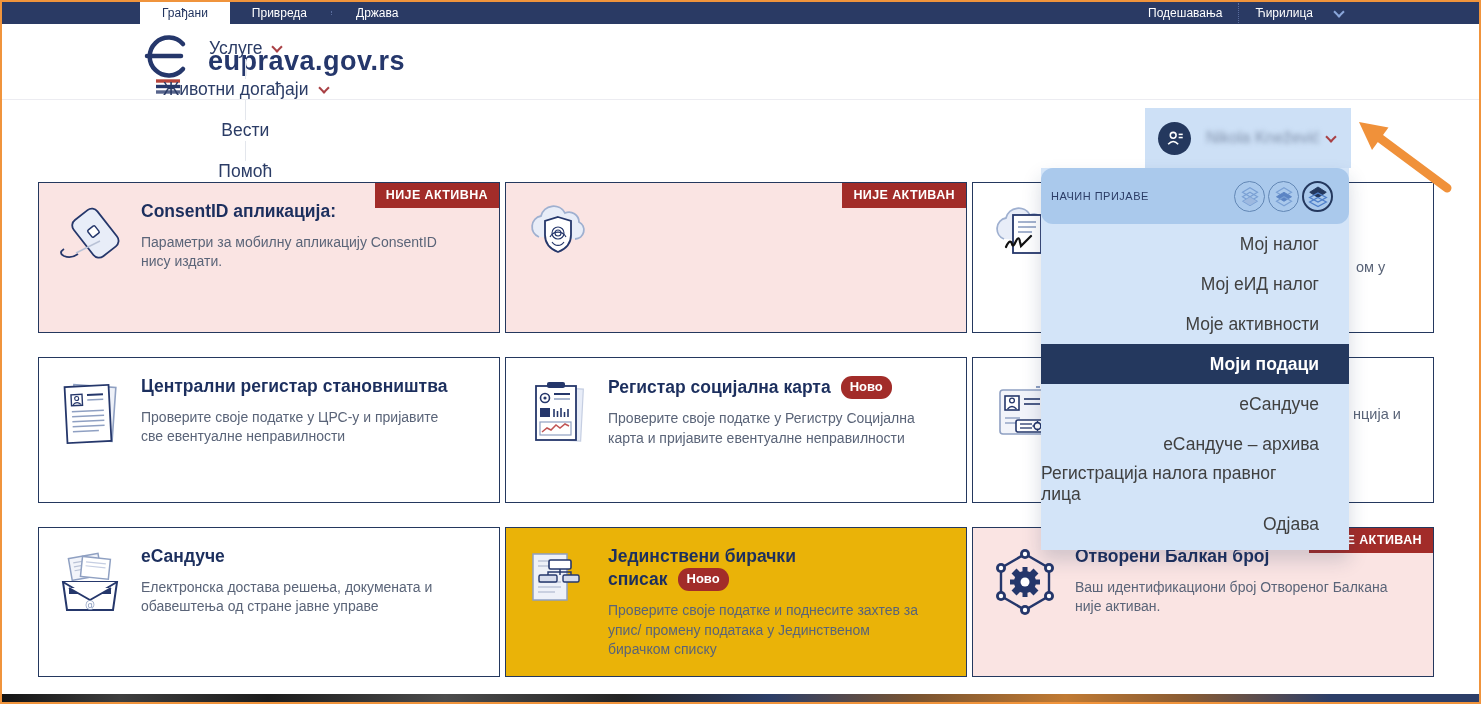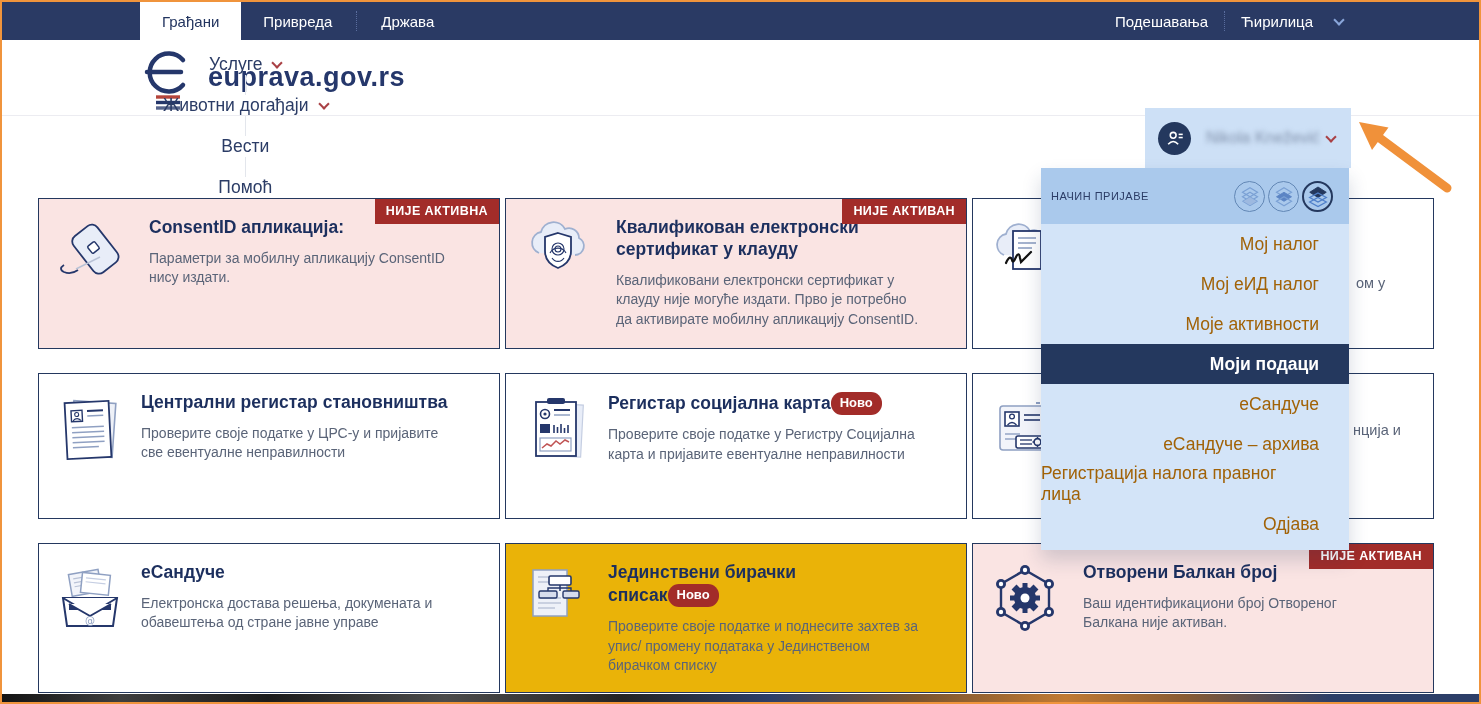--- a/index.html
+++ b/index.html
@@ -1,20 +1,20 @@
 <!DOCTYPE html>
 <html><head>
 <meta charset="utf-8">
 <style>
   * { box-sizing: border-box; }
   body { margin:0; background:#888; font-family:"Liberation Sans","DejaVu Sans",sans-serif; }
   .frame { width:1481px; height:704px; border:2px solid #f0943c; position:relative; background:#fff; overflow:hidden; }
 
   
-  .topbar { height:38px; background:#2a3a64; display:flex; align-items:stretch; color:#fff; font-size:15px; }
+  .topbar { height:22px; background:#2a3a64; display:flex; align-items:stretch; color:#fff; font-size:12px; }
   .tabs { display:flex; margin-left:138px; }
   .tab { display:flex; align-items:center; padding:0 22px; cursor:pointer; }
   .tab.active { background:#fff; color:#22345f; }
   .tb-sep { border-left:1px dotted #5a6d9e; margin:9px 2px; }
   .tb-right { margin-left:auto; display:flex; align-items:center; margin-right:130px; }
   .tb-link { padding:0 14px; cursor:pointer; }
   .chev { display:inline-block; width:8px; height:8px; border-right:2px solid #8aa6da; border-bottom:2px solid #8aa6da; transform:rotate(45deg); margin:-2px 6px 0 8px; }
 
   
   .logorow { height:76px; display:flex; align-items:center; border-bottom:1px solid #ececf1; background:#fff; }
@@ -29,45 +29,45 @@
   .chev-red { display:inline-block; width:8px; height:8px; border-right:2px solid #a94045; border-bottom:2px solid #a94045; transform:rotate(45deg); margin:-3px 0 0 11px; }
 
   
   .user-box { position:absolute; left:1143px; top:106px; width:206px; height:60px; background:#cde0f6; display:flex; align-items:center; padding-left:13px; z-index:4; cursor:pointer; }
   .avatar { width:33px; height:33px; border-radius:50%; background:#24385e; display:flex; align-items:center; justify-content:center; flex:0 0 33px; }
   .user-name { margin-left:15px; font-size:16px; color:#8292ac; filter:blur(2.5px); white-space:nowrap; }
   .user-box .chev-red { margin-left:auto; margin-right:16px; }
 
   
   .dropdown { position:absolute; left:1039px; top:166px; width:308px; background:#d3e4f8; padding-bottom:6px; z-index:5; box-shadow:0 10px 18px rgba(30,50,90,.18); }
-  .dd-header { height:56px; background:#aac9ec; display:flex; align-items:center; padding:0 16px 0 10px; }
+  .dd-header { height:56px; background:#aac9ec; display:flex; align-items:center; padding:0 16px 0 10px;border-radius:12px; }
   .dd-header-label { font-size:11px; letter-spacing:.5px; color:#2b3c66; }
   .dd-levels { margin-left:auto; display:flex; gap:3px; }
   .level { width:31px; height:31px; border-radius:50%; border:1px solid #6287b5; display:flex; align-items:center; justify-content:center; cursor:pointer; }
   .level.selected { border:2px solid #24385e; }
-  .dd-item { height:40px; display:flex; align-items:center; justify-content:flex-end; padding-right:30px; font-size:17.5px; color:#a16207; cursor:pointer; }
+  .dd-item { height:40px; display:flex; align-items:center; justify-content:flex-end; padding-right:30px; font-size:17.5px; color:#404040; cursor:pointer; }
   .dd-item.selected { background:#24385e; color:#fff; font-weight:bold; }
 
   
   .arrow { position:absolute; left:1345px; top:112px; z-index:6; pointer-events:none; }
 
   
   .cards { margin:22px 0 0 36px; display:grid; grid-template-columns:repeat(3,462px); grid-template-rows:151px 146px 150px; gap:24px 5px; }
   .card { border:1px solid #24385e; background:#fff; position:relative; display:flex; padding:12px 10px 0 12px; }
-  .card.pink { background:#fae4e3;gap:8px; }
+  .card.pink { background:#fae4e3; }
   .card.gray { background:#eab308; }
   .card-icon { width:80px; flex:0 0 80px; display:flex; justify-content:center; align-items:flex-start; margin-top:8px; }
   .card-body { padding:0 34px 16px 10px; position:static; }
   .card-title { margin:6px 0 10px; font-size:17.5px; color:#1c2f5e; font-weight:bold; line-height:1.25; }
   .card-desc { margin:0; font-size:14px; line-height:1.4; color:#5a6478; max-width:352px; }
   .card-desc:empty { display:none; }
   .card-title:empty, .card-title .t:empty { display:none; }
   .badge-top { position:absolute; top:0; right:0; background:#a22c29; color:#fff; font-size:12.5px; font-weight:bold; padding:5px 11px 6px; letter-spacing:.4px; white-space:nowrap; }
   .badge-top:empty { display:none; }
-  .badge-new { background:#a22c29; color:#fff; font-size:13px; font-weight:bold; padding:3px 9px 4px; border-radius:11px; display:inline-block; vertical-align:2px; }
+  .badge-new { background:#a22c29; color:#fff; font-size:13px; font-weight:bold; padding:3px 9px 4px; border-radius:11px; margin-left:10px; display:inline-block; vertical-align:2px; }
   .badge-new:empty { display:none; }
   .fragment { position:absolute; color:#5a6478; font-size:14.5px; }
   .fragment:empty { display:none; }
   .card.c3 .fragment { left:383px; top:76px; }
   .card.c6 .fragment { left:380px; top:48px; }
   .card.w2 .card-title { max-width:300px; }
   .card.w8 .card-title { max-width:205px; }
 
   
   .bottom-strip { position:absolute; left:0; right:0; bottom:0; height:8px;
@@ -220,24 +220,20 @@
           <path d="M14 34 a11 11 0 0 1 2 -21 a13 13 0 0 1 24 -3 a10 10 0 0 1 14 9 a9 9 0 0 1 -4 17" fill="#e8edf8" stroke="#9fb0d0" stroke-width="1.8"></path>
           <path d="M33 14 l13 4 v14 q0 12 -13 17 q-13 -5 -13 -17 V18 Z" fill="#fff" stroke="#25376b" stroke-width="1.8"></path>
           <g fill="none" stroke="#25376b" stroke-width="1.1">
             <circle cx="33" cy="30" r="3"></circle>
             <circle cx="33" cy="30" r="6"></circle>
             <path d="M25 34 a9 9 0 0 1 16 0"></path>
             <path d="M27 39 a7 7 0 0 0 12 0"></path>
           </g>
         </svg>
       </div>
-      <div class="card-body">
-        <h3 class="card-title"><span class="t">Квалификован електронски сертификат у клауду</span></h3>
-        <p class="card-desc">Квалификовани електронски сертификат у клауду није могуће издати. Прво је потребно да активирате мобилну апликацију ConsentID.</p>
-      </div>
     </div>
 
     <div class="card c3">
 
       <div class="card-icon">
         <svg width="66" height="64" viewBox="0 0 66 64">
           <path d="M12 36 a11 11 0 0 1 2 -21 a13 13 0 0 1 24 -3 a10 10 0 0 1 14 9 a9 9 0 0 1 -4 17" fill="#e8edf8" stroke="#9fb0d0" stroke-width="1.8"></path>
           <rect x="21" y="12" width="28" height="38" fill="#fff" stroke="#25376b" stroke-width="1.8"></rect>
           <g stroke="#8fa0c2" stroke-width="1.6">
             <line x1="26" y1="19" x2="44" y2="19"></line>

